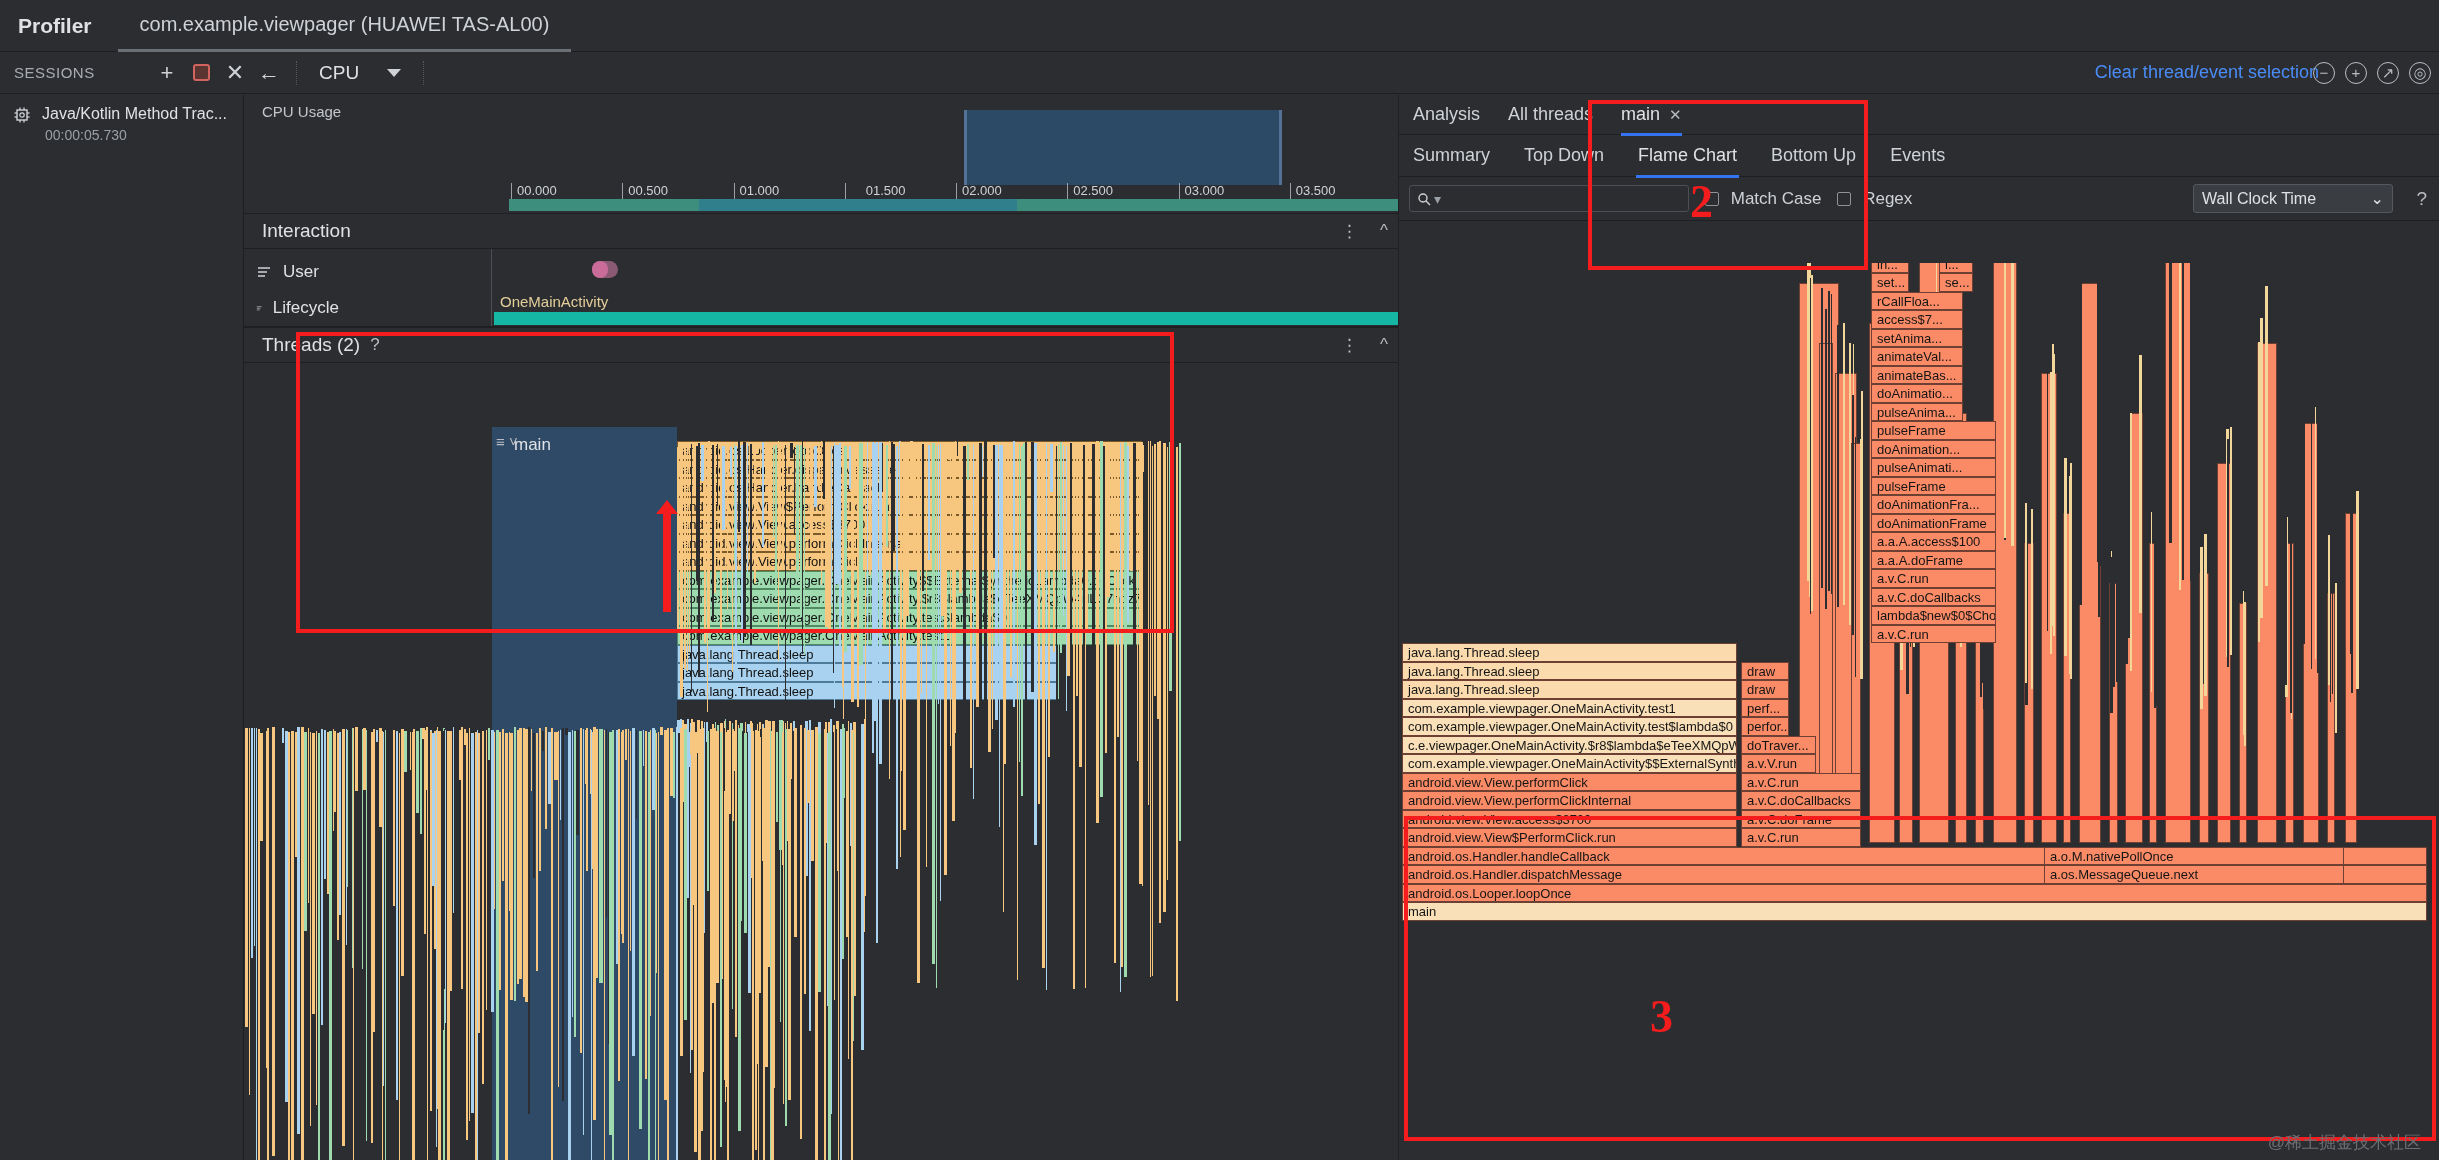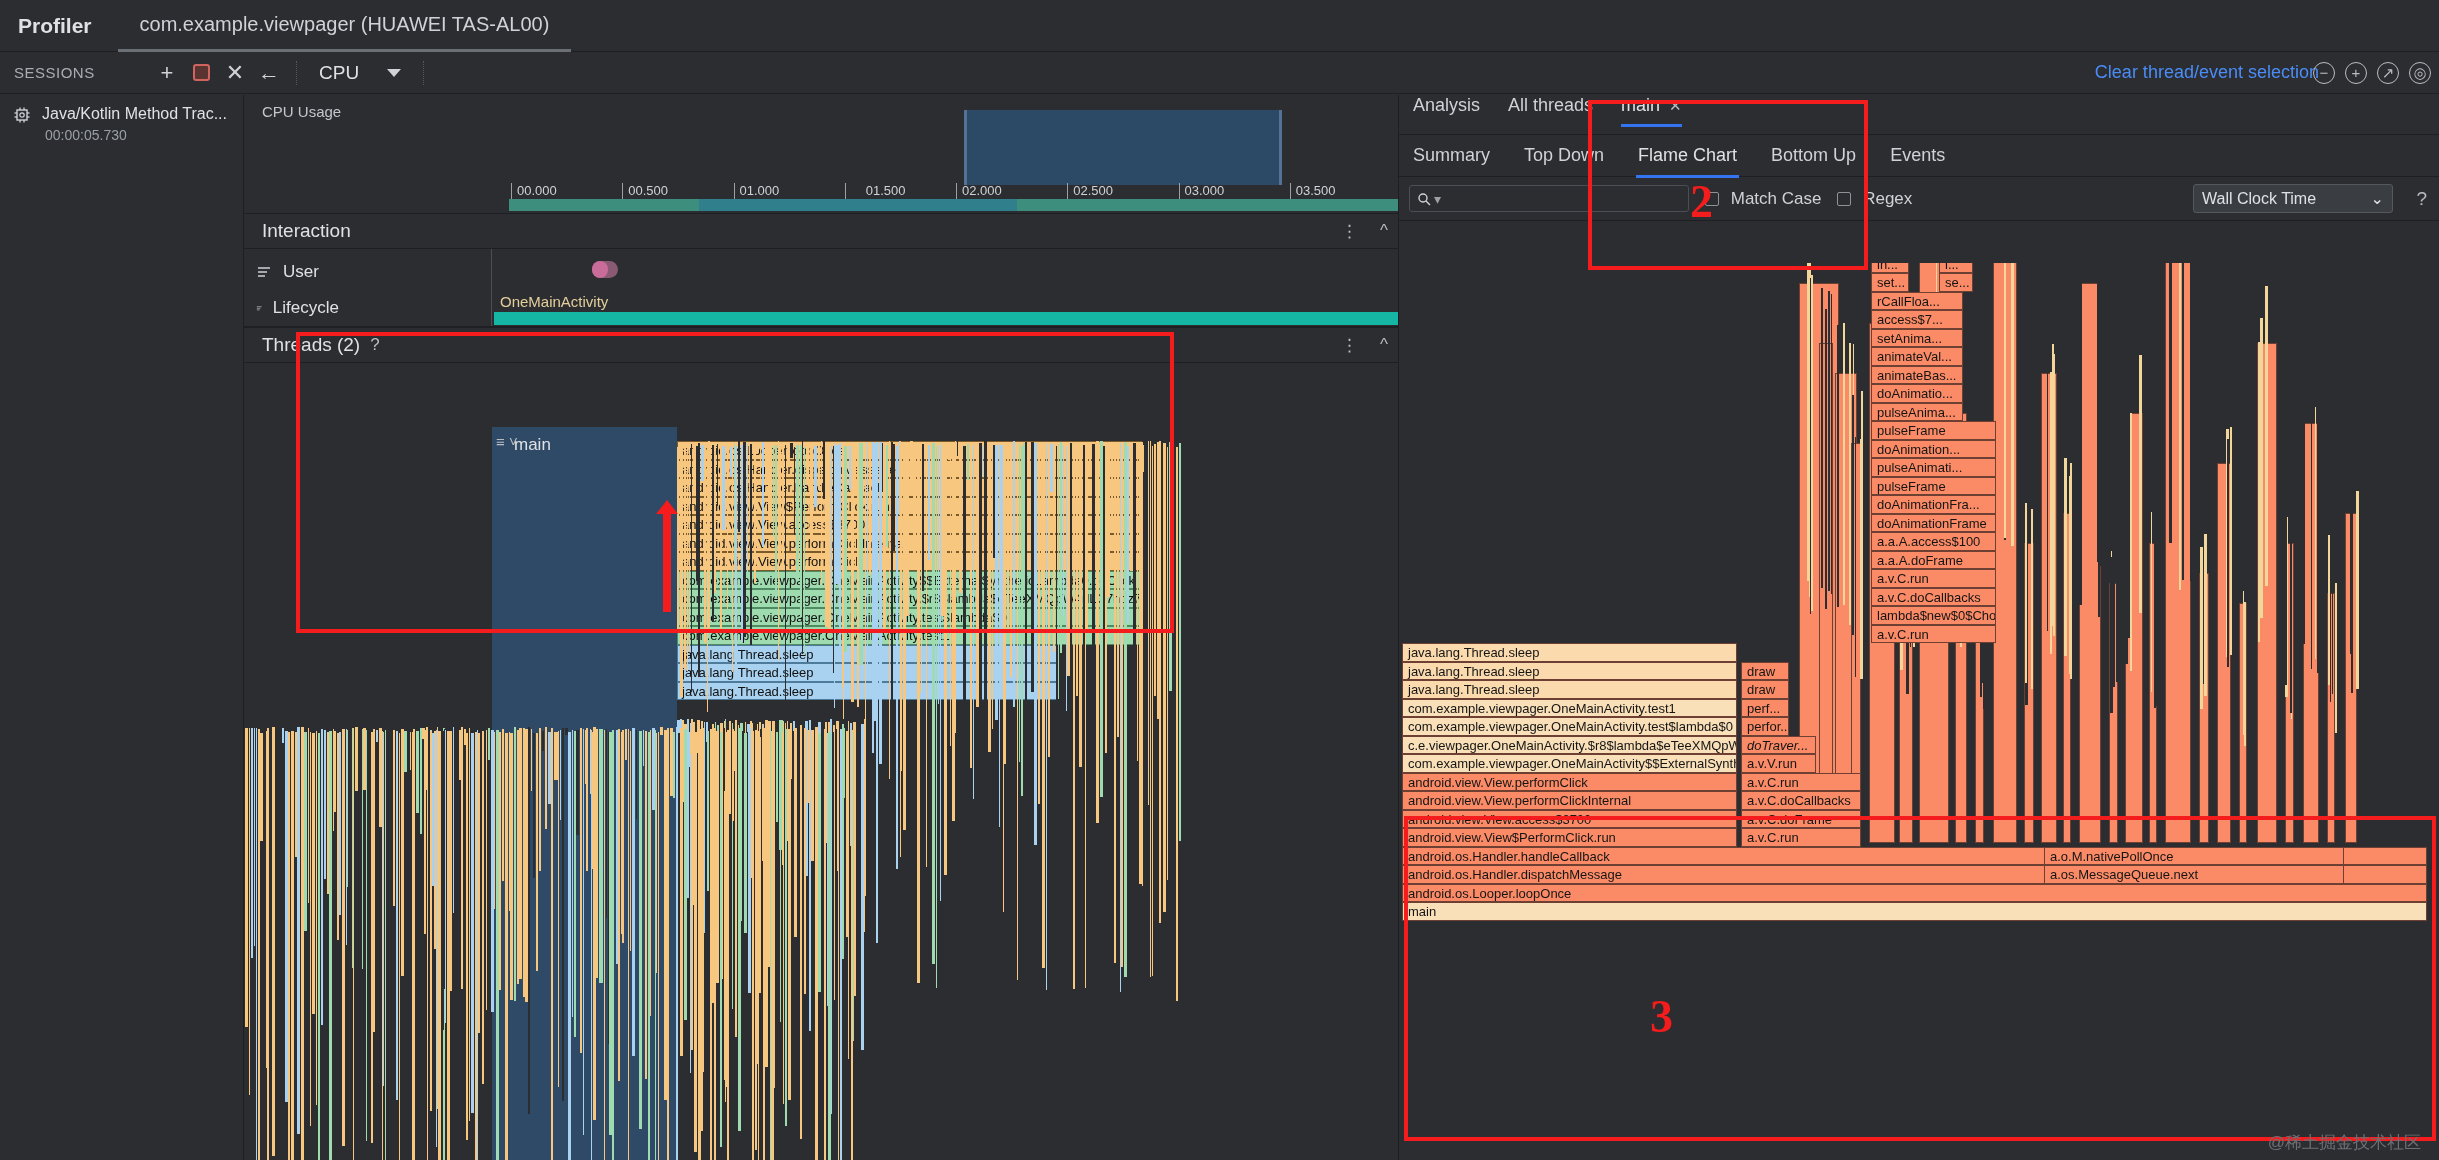--- a/index.html
+++ b/index.html
@@ -84,21 +84,21 @@
   .stack{position:absolute;left:433px;right:0;top:14px;}
   .frame{position:relative;height:18.5px;border:1px solid #7a5a2a;box-sizing:border-box;
          font-size:13px;color:#111;white-space:nowrap;overflow:hidden;padding-left:4px;line-height:17px;}
   .f-or{background:#f7c77f;}
   .f-gr{background:#9edcb0;border-color:#4f8a63;}
   .f-bl{background:#a8d2ef;border-color:#4f7b9a;}
   .noise{position:absolute;left:0;top:0;width:188px;bottom:0;overflow:hidden;}
 
   
   .right{position:relative;flex:1;background:#2b2d30;overflow:hidden;}
-  .r-tabs1{height:40px;display:flex;align-items:flex-start;gap:28px;padding-left:14px;
+  .r-tabs1{height:40px;display:flex;align-items:center;gap:28px;padding-left:14px;
            font-size:18px;color:#cfd2d6;border-bottom:1px solid #1e1f22;}
   .r-tabs1 .active{position:relative;color:#dfe1e5;}
   .r-tabs1 .active::after{content:"";position:absolute;left:0;right:0;bottom:-11px;height:3px;background:#3574f0;}
   .close-x{font-size:15px;color:#b9bcc2;margin-left:4px;}
   .r-tabs2{height:42px;display:flex;align-items:center;gap:34px;padding-left:14px;
            font-size:18px;color:#cfd2d6;border-bottom:1px solid #1e1f22;}
   .r-tabs2 .active{position:relative;color:#dfe1e5;}
   .r-tabs2 .active::after{content:"";position:absolute;left:-2px;right:-2px;bottom:-12px;height:3px;background:#3574f0;}
   .r-search{height:44px;display:flex;align-items:center;padding:0 10px;gap:16px;
             border-bottom:1px solid #1e1f22;position:relative;}
@@ -977,21 +977,21 @@
             <div class="rframe r-sal" style="left: 3px; top: 583.5px; width: 1025px;">android.os.Handler.handleCallback</div>
             <div class="rframe r-sal" style="left: 3px; top: 602px; width: 1025px;">android.os.Handler.dispatchMessage</div>
             <div class="rframe r-sal" style="left: 3px; top: 620.5px; width: 1025px;">android.os.Looper.loopOnce</div>
             <div class="rframe r-pale" style="left: 3px; top: 639px; width: 1025px;">main</div>
           </div>
         <div id="right-col2">
             <div class="rframe r-sal" style="left: 342px; top: 398.5px; width: 48px;">draw</div>
             <div class="rframe r-sal" style="left: 342px; top: 417px; width: 48px;">draw</div>
             <div class="rframe r-sal" style="left: 342px; top: 435.5px; width: 48px;">perf...</div>
             <div class="rframe r-sal" style="left: 342px; top: 454px; width: 48px;">perfor...</div>
-            <div class="rframe r-sal" style="left: 342px; top: 472.5px; width: 75px; font-style: italic;">doTraver...</div>
+            <div class="rframe r-sal" style="left: 342px; top: 472.5px; width: 75px;">doTraver...</div>
             <div class="rframe r-sal" style="left: 342px; top: 491px; width: 75px;">a.v.V.run</div>
             <div class="rframe r-sal" style="left: 342px; top: 509.5px; width: 120px;">a.v.C.run</div>
             <div class="rframe r-sal" style="left: 342px; top: 528px; width: 120px;">a.v.C.doCallbacks</div>
             <div class="rframe r-sal" style="left: 342px; top: 546.5px; width: 120px;">a.v.C.doFrame</div>
             <div class="rframe r-sal" style="left: 342px; top: 565px; width: 120px;">a.v.C.run</div>
           </div>
         <div id="right-col3">
             <div class="rframe r-sal" style="left: 472px; top: -8.5px; width: 38px;">in...</div>
             <div class="rframe r-sal" style="left: 472px; top: 10px; width: 38px;">set...</div>
             <div class="rframe r-sal" style="left: 472px; top: 28.5px; width: 92px;">rCallFloa...</div>

